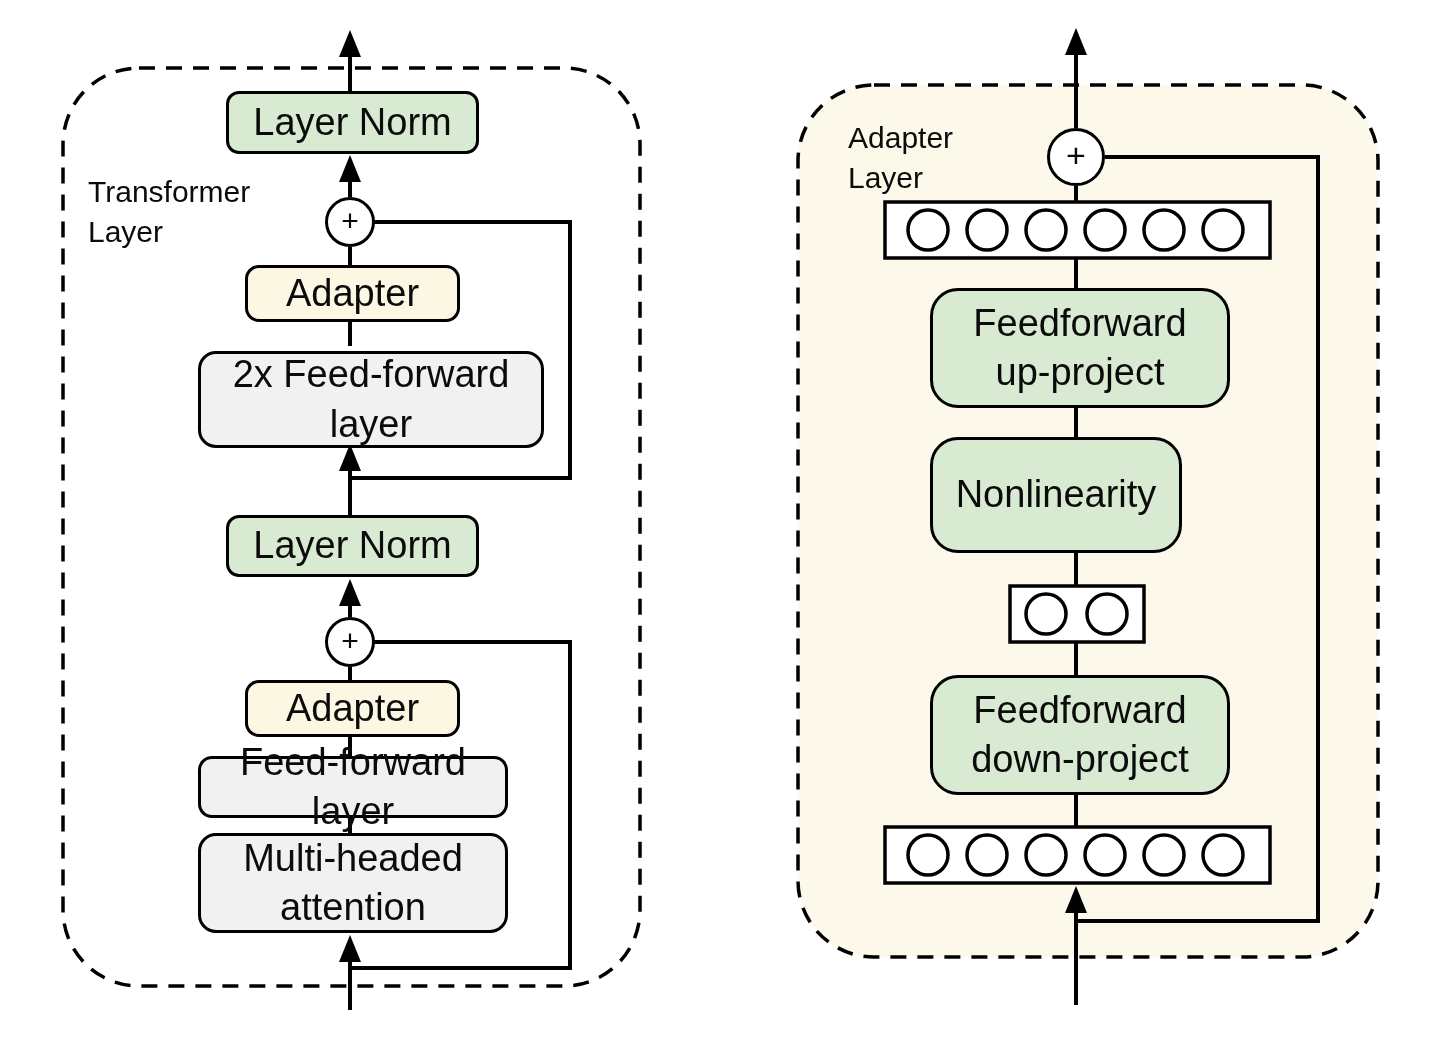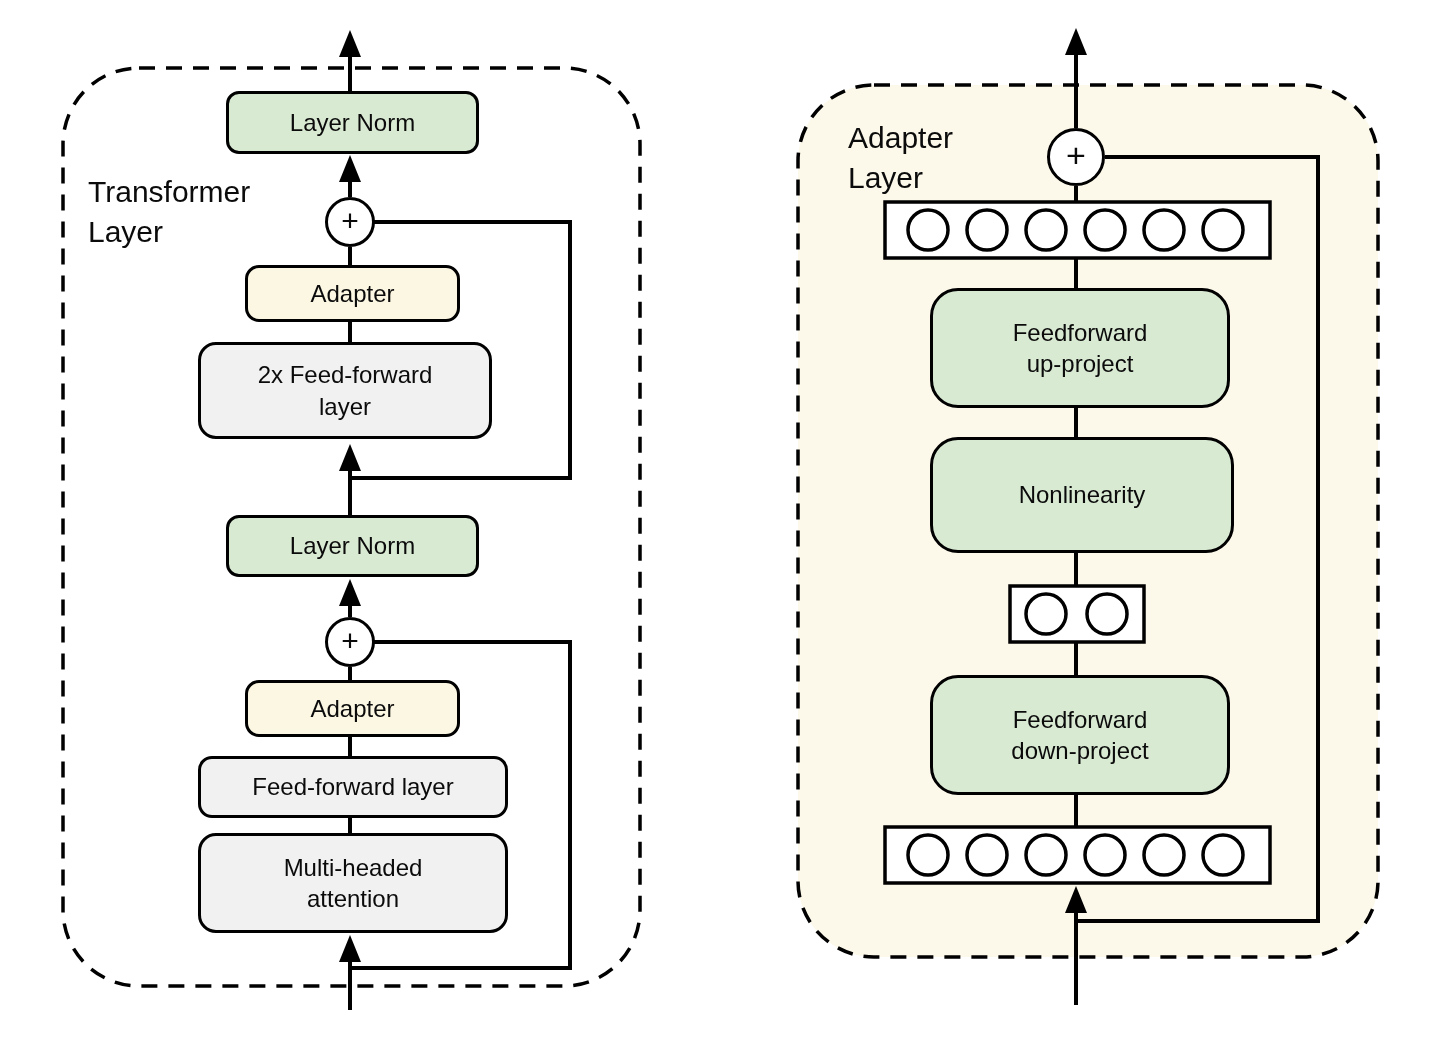--- a/index.html
+++ b/index.html
@@ -15,21 +15,21 @@
   .canvas svg { position: absolute; left: 0; top: 0; }
   .box {
     position: absolute;
     box-sizing: border-box;
     border: 3.5px solid #000;
     display: flex;
     align-items: center;
     justify-content: center;
     text-align: center;
     white-space: pre-line;
-    font-size: 24px;
+    font-size: 38px;
     line-height: 1.30;
     color: #0b0b0b;
   }
   .green  { background: #d9ead3; border-radius: 13px; }
   .cream  { background: #fcf7e2; border-radius: 14px; }
   .gray   { background: #f1f1f1; border-radius: 18px; }
   .green.bigr { border-radius: 28px; }
   .panel-title {
     position: absolute;
     font-size: 30px;
@@ -150,21 +150,21 @@
 
   <div class="panel-title" style="left:88px; top:172px; width:230px;">Transformer
 Layer</div>
 
   <div class="box green" style="left:226px; top:91px; width:253px; height:63px;">Layer Norm</div>
 
   <div class="plus-circle" style="left:325px; top:197px;">+</div>
 
   <div class="box cream" style="left:245px; top:265px; width:215px; height:57px;">Adapter</div>
 
-  <div class="box gray" style="left:198px; top:342px; width:294px; height:97px;">2x Feed-forward
+  <div class="box gray" style="left:198px; top:351px; width:346px; height:97px;">2x Feed-forward
 layer</div>
 
   <div class="box green" style="left:226px; top:515px; width:253px; height:62px;">Layer Norm</div>
 
   <div class="plus-circle" style="left:325px; top:617px;">+</div>
 
   <div class="box cream" style="left:245px; top:680px; width:215px; height:57px;">Adapter</div>
 
   <div class="box gray" style="left:198px; top:833px; width:310px; height:100px;">Multi-headed
 attention</div>
@@ -172,18 +172,18 @@
   <div class="box gray" style="left:198px; top:756px; width:310px; height:62px; border-radius:14px;">Feed-forward layer</div>
 
   <div class="panel-title" style="left:848px; top:118px; width:200px;">Adapter
 Layer</div>
 
   <div class="plus-circle lg" style="left:1047px; top:128px;">+</div>
 
   <div class="box green bigr" style="left:930px; top:288px; width:300px; height:120px;">Feedforward
 up-project</div>
 
-  <div class="box green bigr" style="left:930px; top:437px; width:304px; height:116px;">Nonlinearity</div>
+  <div class="box green bigr" style="left:930px; top:437px; width:252px; height:116px;">Nonlinearity</div>
 
   <div class="box green bigr" style="left:930px; top:675px; width:300px; height:120px;">Feedforward
 down-project</div>
 
 </div>
 
 </body></html>

